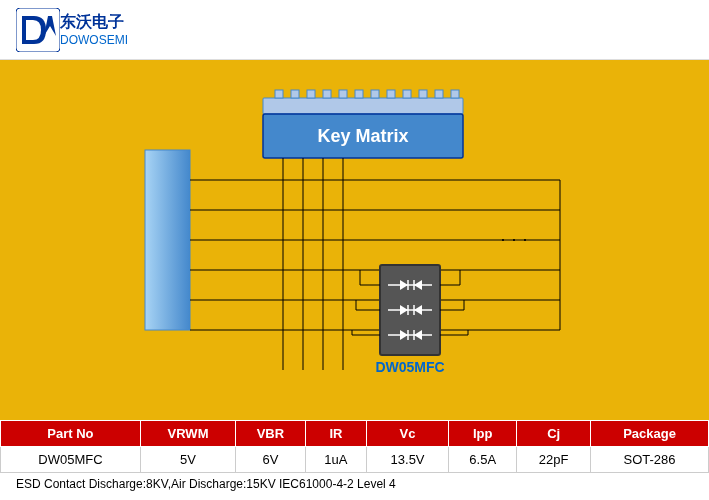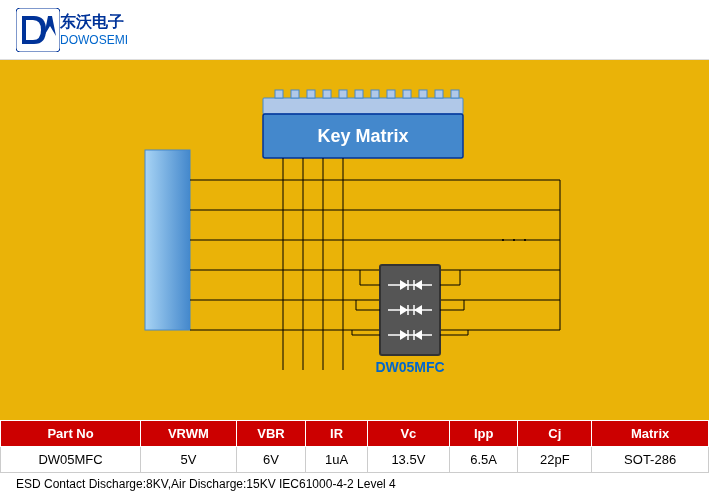--- a/index.html
+++ b/index.html
@@ -212,21 +212,21 @@
 <table class="data-table">
   <tbody>
       <tr class="table-header-row">
   <td>Part No</td>
         <td>VRWM</td>
         <td>VBR</td>
         <td>IR</td>
         <td>Vc</td>
         <td>Ipp</td>
         <td>Cj</td>
-        <td>Matrix</td>
+        <td>Package</td>
       </tr>
   <tr class="table-data-row">
   <td>DW05MFC</td>
         <td>5V</td>
         <td>6V</td>
         <td>1uA</td>
         <td>13.5V</td>
         <td>6.5A</td>
         <td>22pF</td>
         <td>SOT-286</td>

